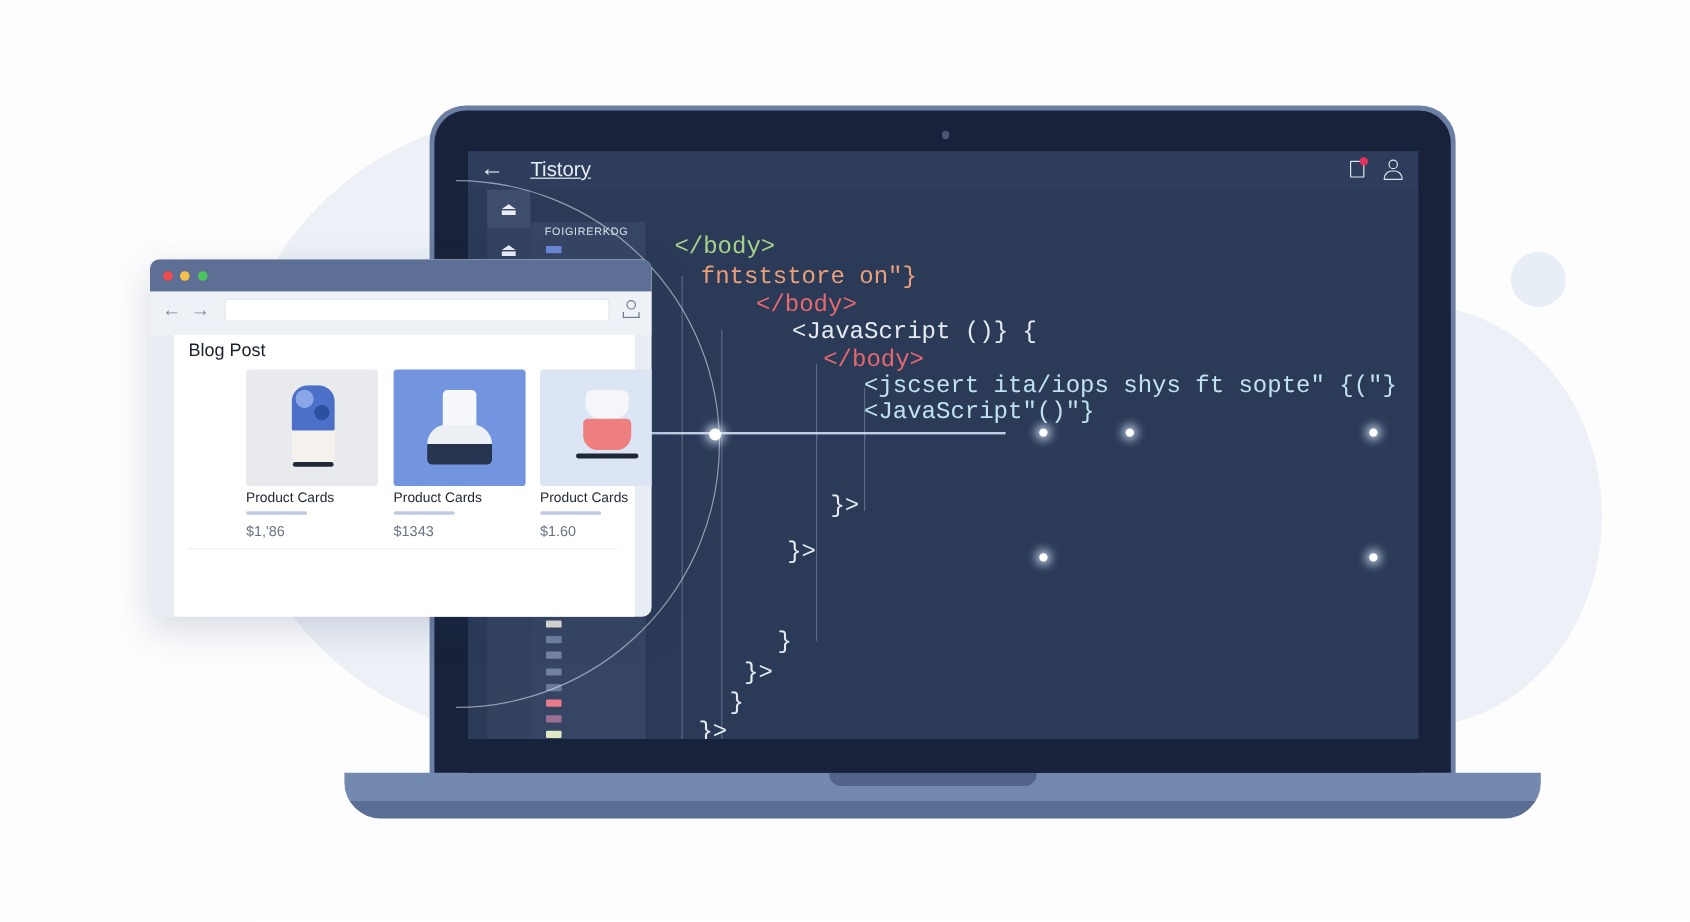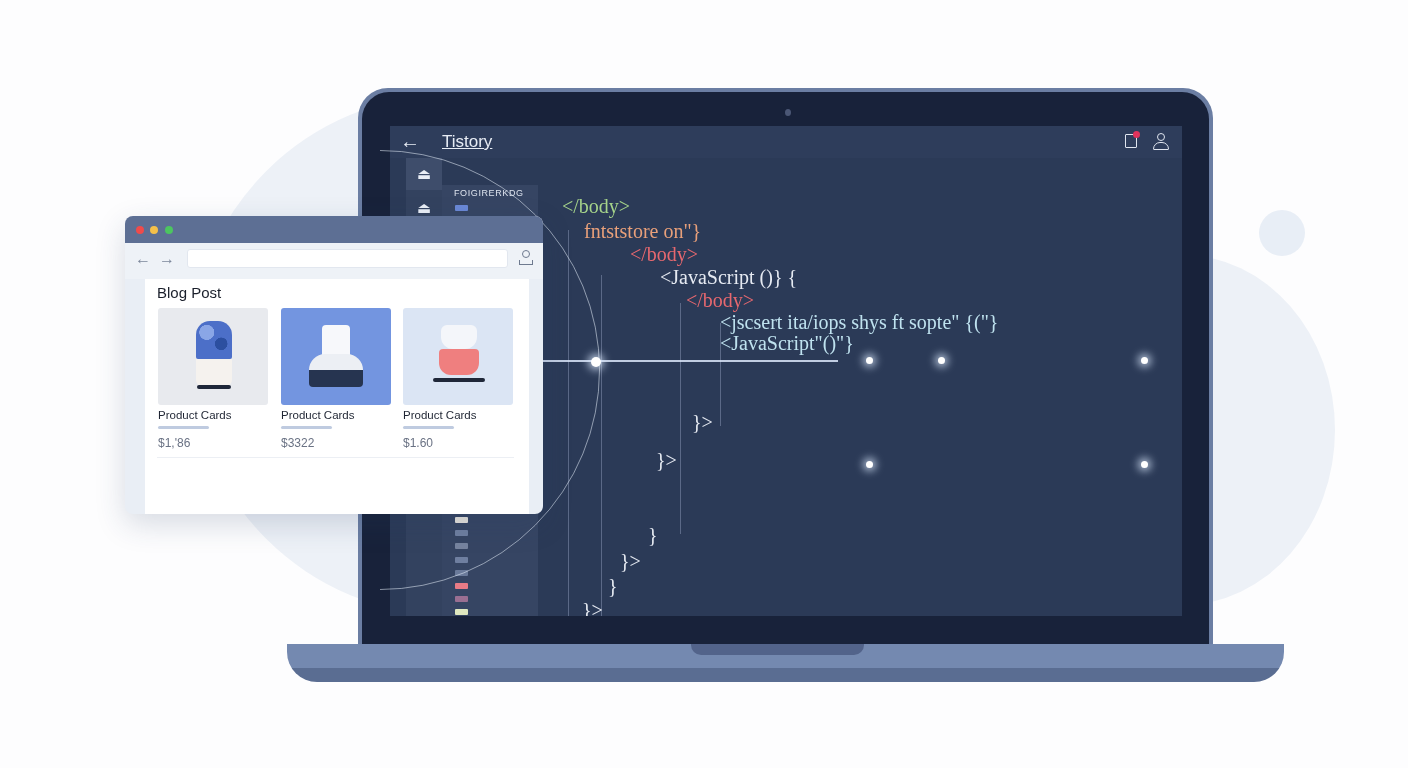--- a/index.html
+++ b/index.html
@@ -37,21 +37,21 @@
     .rail-btn { position: absolute; left: 0; width: 36px; height: 32px; display: flex; align-items: center; justify-content: center; color: #e9eef6; font-size: 15px; }
     .rail-btn.active { background: #3e4d6b; }
     .rail-btn-1 { top: 0; }
     .rail-btn-2 { top: 34px; }
 
     .outline { position: absolute; left: 52px; top: 59px; width: 96px; height: 431px; background: #364563; }
     .outline-label { position: absolute; left: 12px; top: 3px; color: #dde3ee; font-size: 9px; letter-spacing: 0.6px; }
     .swatch { position: absolute; left: 13px; width: 13px; height: 6px; border-radius: 1px; }
 
     .code { position: absolute; left: 148px; top: 59px; width: 644px; height: 431px; }
-    .line { position: absolute; font-size: 20px; white-space: pre; font-family: Liberation Serif, serif; text-align: center; }
+    .line { position: absolute; font-size: 20px; white-space: pre; font-family: Liberation Mono, monospace; text-align: center; }
 
     .highlight-box { position: absolute; left: 331px; top: 235px; width: 276px; height: 46px; border: 1.5px solid #d9e4f3; box-shadow: 0 0 6px rgba(200,220,255,0.5); }
     .highlight-text { position: absolute; left: 12px; top: 10px; color: #f2f5fa; font-size: 20px; font-family: "DejaVu Sans", sans-serif; }
     .node { position: absolute; width: 7px; height: 7px; border-radius: 50%; background: #ffffff; box-shadow: 0 0 8px 3px rgba(220,235,255,0.8); }
     .h-line { position: absolute; height: 1.5px; background: rgba(220,232,250,0.85); }
     .v-guide { position: absolute; width: 1px; background: rgba(180,195,225,0.35); }
 
     .bezel-bottom { position: absolute; left: 390px; top: 616px; width: 792px; height: 28px; background: #18223a; }
 
     
@@ -66,21 +66,21 @@
     .dot-green { left: 40px; background: #4cc560; }
     .browser-nav { position: absolute; left: 0; top: 27px; width: 100%; height: 36px; background: #eef2f7; }
     .nav-back { position: absolute; left: 10px; top: 7px; color: #7c879b; font-size: 16px; }
     .nav-fwd { position: absolute; left: 34px; top: 7px; color: #7c879b; font-size: 16px; }
     .url-bar { position: absolute; left: 62px; top: 6px; width: 321px; height: 19px; background: #ffffff; border-radius: 3px; border: 1px solid #e2e7ef; }
     .download-icon { position: absolute; left: 394px; top: 7px; width: 14px; height: 16px; }
     .download-icon .c { position: absolute; left: 3px; top: 0; width: 8px; height: 8px; border: 1.3px solid #6e7a8f; border-radius: 50%; }
     .download-icon .t { position: absolute; left: 0; top: 10px; width: 14px; height: 5px; border: 1.3px solid #6e7a8f; border-top: none; }
     .page { position: absolute; left: 20px; top: 63px; width: 384px; height: 235px; background: #ffffff; }
     .page-title { position: absolute; left: 12px; top: 5px; font-size: 15px; color: #1a1f2b; }
-    .card { position: absolute; top: 29px; width: 102px; }
+    .card { position: absolute; top: 29px; width: 102px; margin-left: 47px; }
     .card-img { width: 110px; height: 97px; border-radius: 3px; position: relative; }
     .card-name { margin-top: 4px; font-size: 11.5px; color: #1f2533; }
     .card-bar { margin-top: 5px; width: 51px; height: 3px; border-radius: 2px; background: #bfcbe0; }
     .card-price { margin-top: 7px; font-size: 12px; color: #6a7284; }
     .page-divider { position: absolute; left: 12px; top: 178px; width: 357px; height: 1px; background: #eceff4; }
 
     
     .p1-top { position: absolute; left: 38px; top: 13px; width: 36px; height: 38px; border-radius: 14px 14px 2px 2px; background: radial-gradient(circle at 30% 30%, #8aa6e6 0 20%, transparent 21%), radial-gradient(circle at 70% 60%, #2c4fa0 0 18%, transparent 19%), #4c6fc8; }
     .p1-bot { position: absolute; left: 38px; top: 51px; width: 36px; height: 27px; background: #f5f2ee; border-radius: 0 0 6px 6px; }
     .p1-base { position: absolute; left: 39px; top: 77px; width: 34px; height: 4px; background: #1f2739; border-radius: 2px; }
@@ -207,21 +207,21 @@
       </div>
 
       <div class="card" style="left:136px">
         <div class="card-img" style="background:#7395e0">
           <span class="p2-top"></span>
             <span class="p2-mid"></span>
             <span class="p2-bot"></span>
         </div>
         <div class="card-name">Product Cards</div>
         <div class="card-bar"></div>
-        <div class="card-price">$3322</div>
+        <div class="card-price">$1343</div>
       </div>
 
       <div class="card" style="left:258px">
         <div class="card-img" style="background:#dbe5f4">
           <span class="p3-top"></span>
             <span class="p3-bot"></span>
             <span class="p3-base"></span>
         </div>
         <div class="card-name">Product Cards</div>
         <div class="card-bar"></div>

